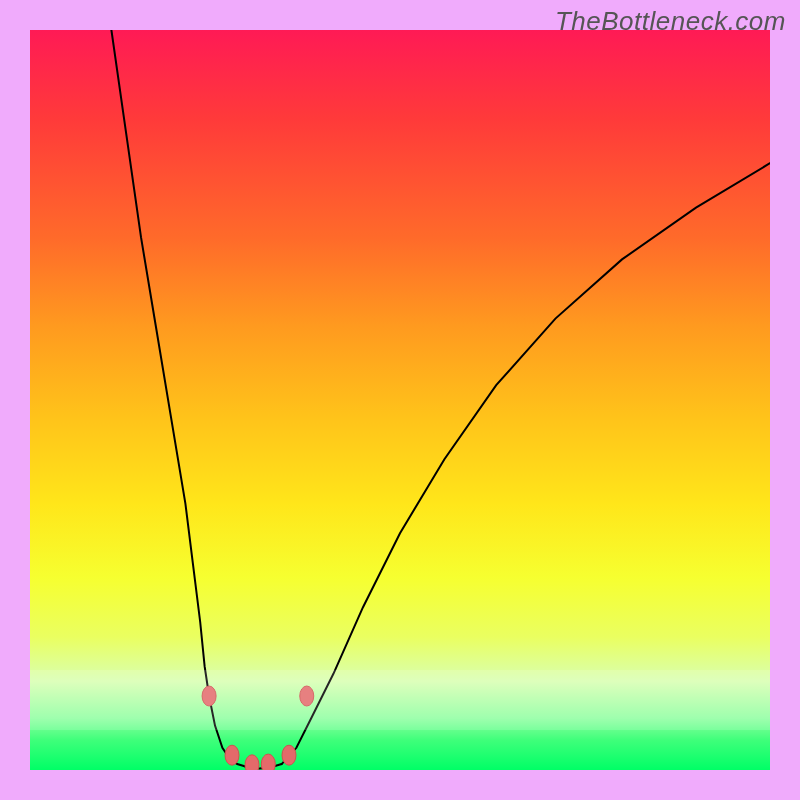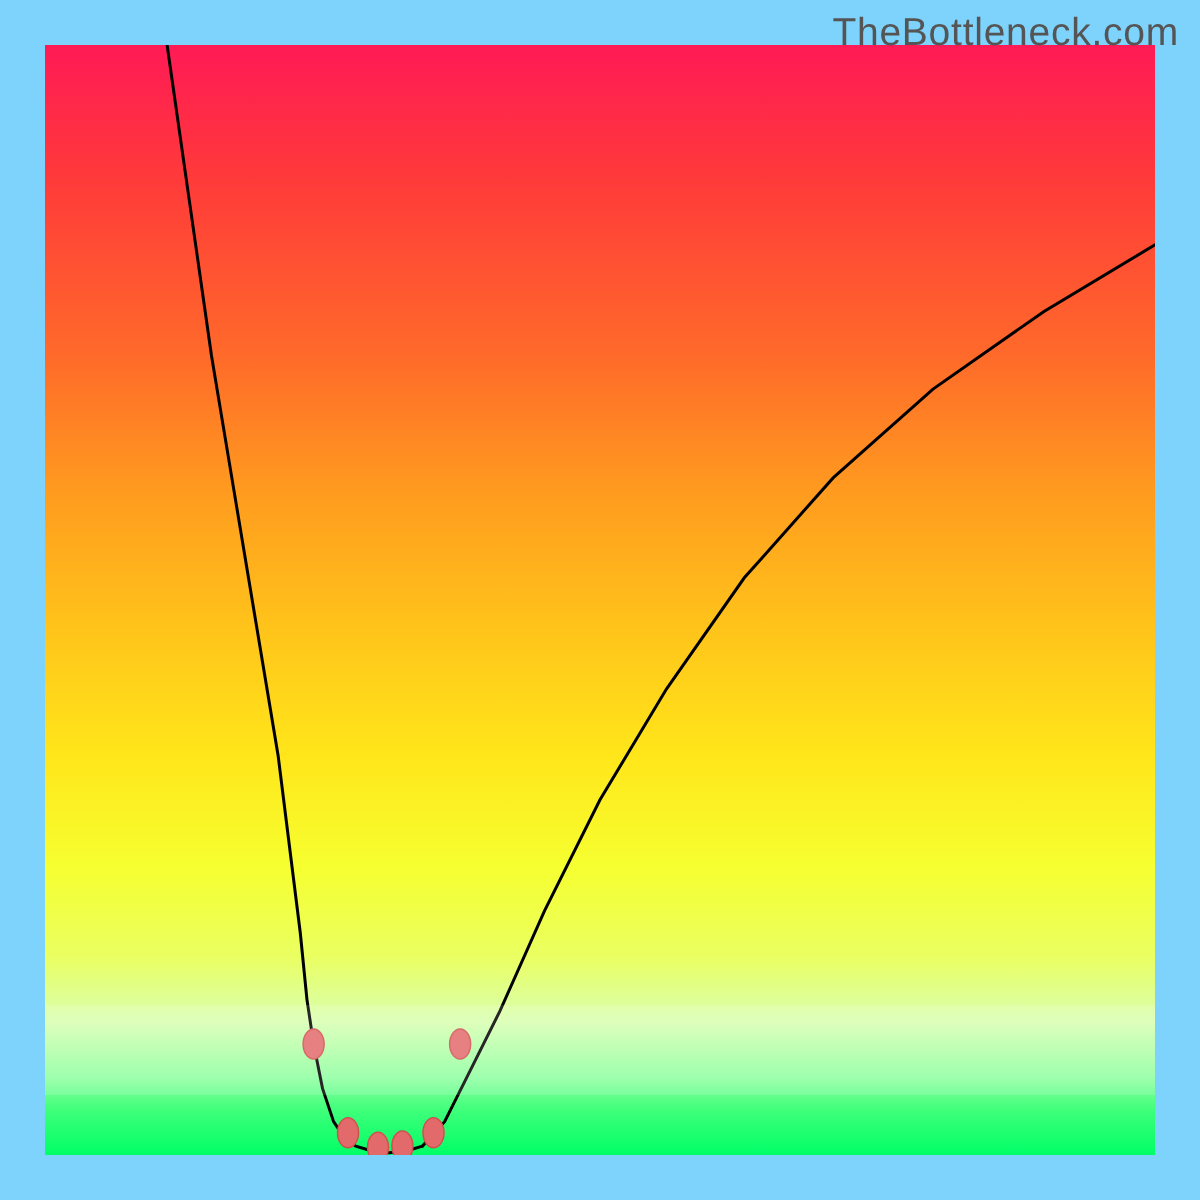--- a/index.html
+++ b/index.html
@@ -7,21 +7,22 @@
     padding: 0;
     width: 800px;
     height: 800px;
     overflow: hidden;
     font-family: Arial, Helvetica, sans-serif;
   }
   .frame {
     position: relative;
     width: 800px;
     height: 800px;
-    background: #7dd3fc;
+    background: #f0abfc;
+    font-style: italic;
   }
   .watermark {
     position: absolute;
     top: 6px;
     right: 14px;
     color: #555;
     font-size: 26px;
     letter-spacing: 0.5px;
     z-index: 20;
     user-select: none;

